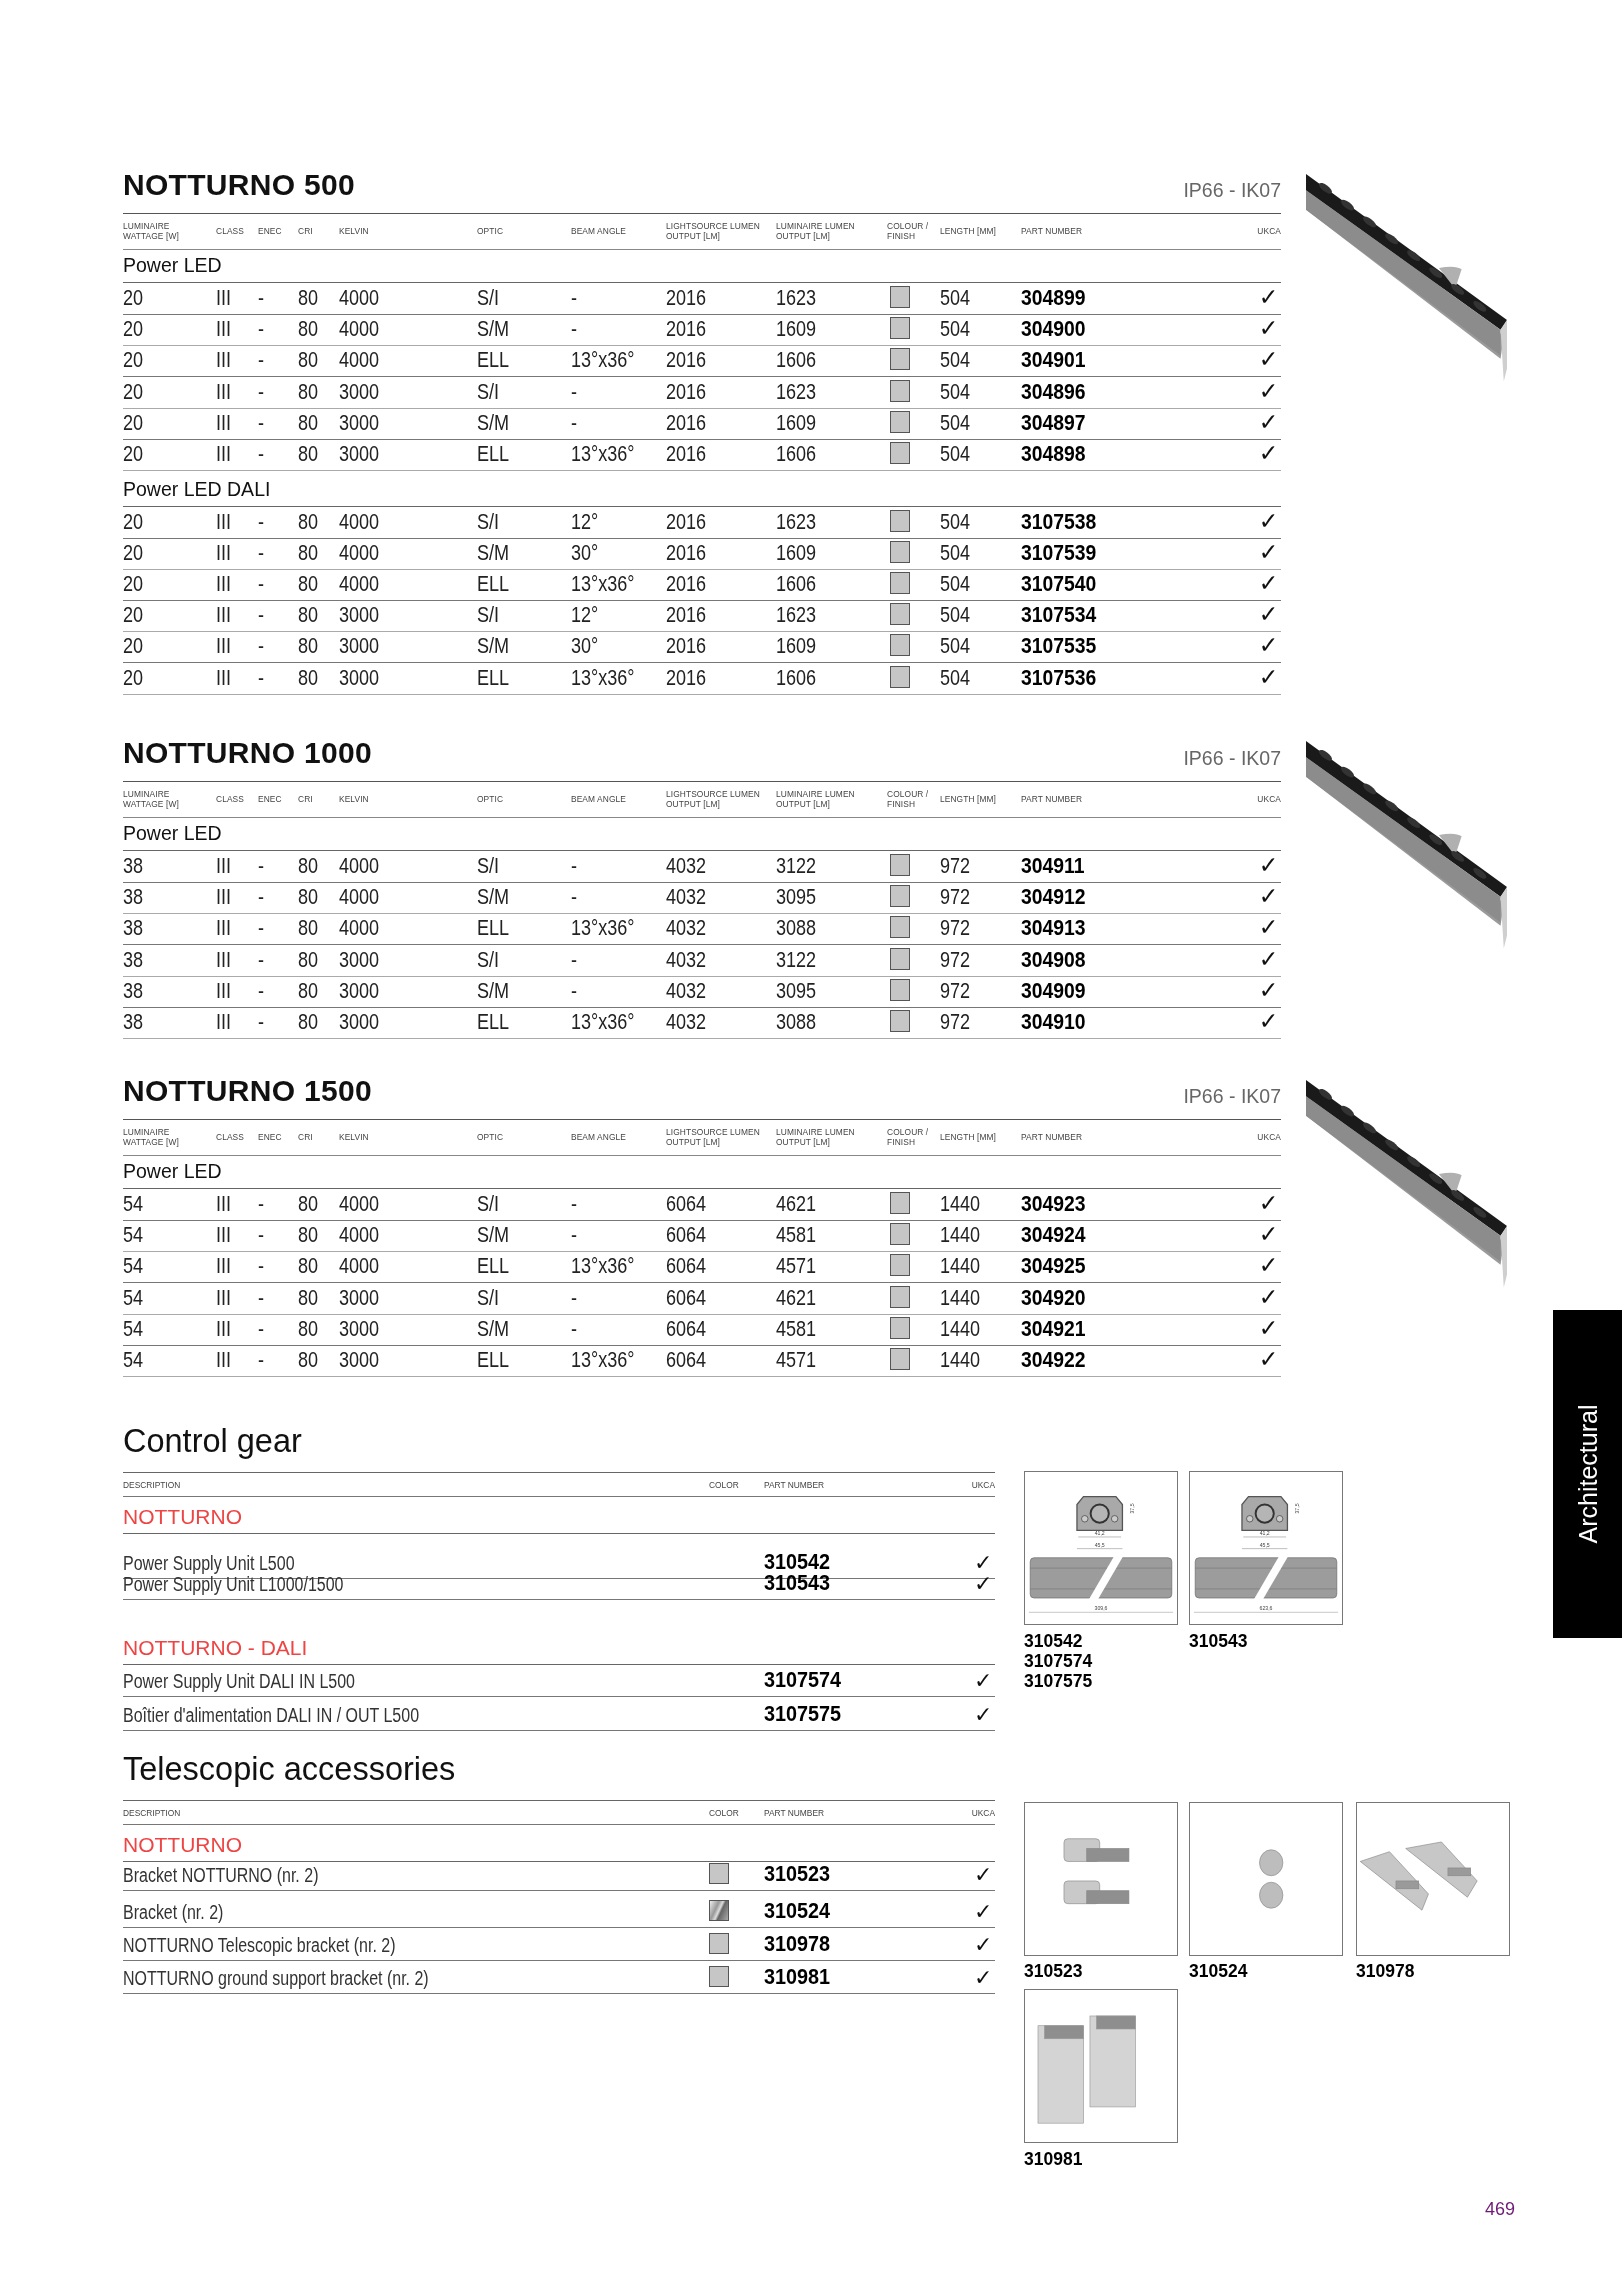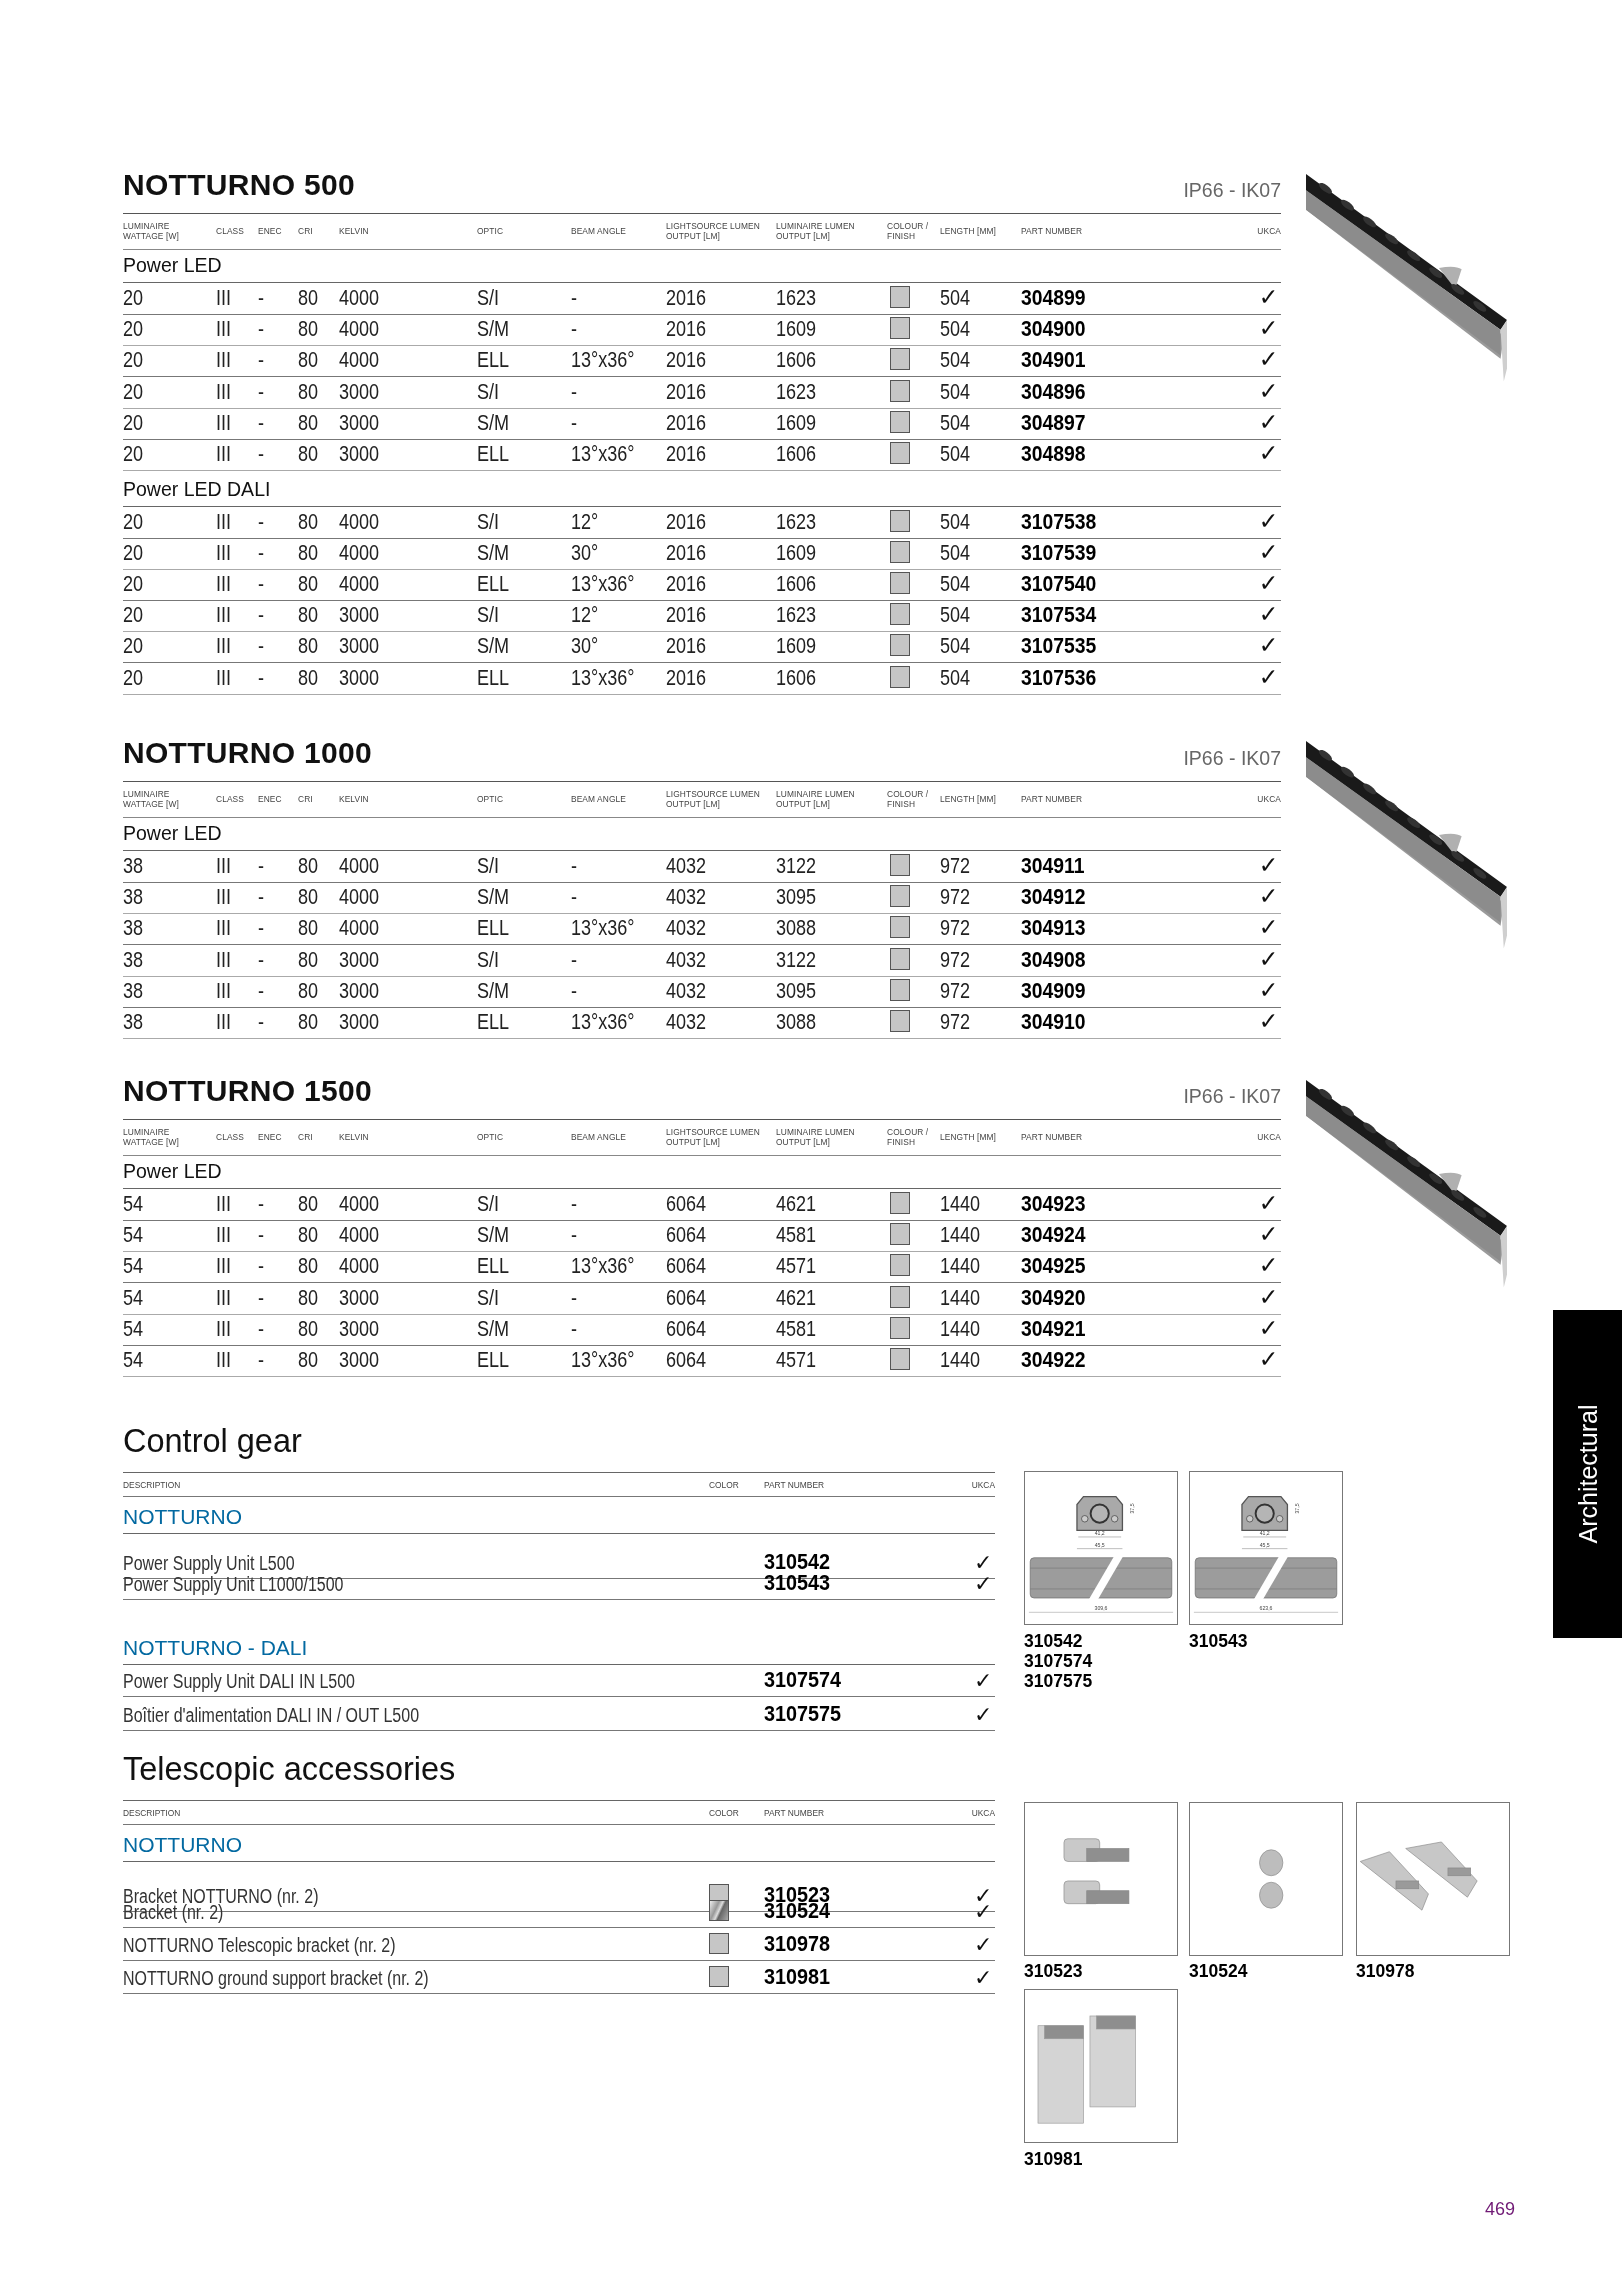--- a/index.html
+++ b/index.html
@@ -36,21 +36,21 @@
 
   .lum-img { position: absolute; left: 1306px; width: 214px; height: 214px; }
 
   
   .acc { position: absolute; left: 123px; width: 872px; }
   .acc-title { position: absolute; left: 0; top: 0; font-size: 32.5px; color: #111; line-height: 1; }
   .acc-hdr { position: absolute; left: 0; right: 0; height: 23.4px; border-top: 1.9px solid #666;
     border-bottom: 1.9px solid #777; }
   .acc-hdr span { position: absolute; top: 6.5px; font-size: 8.4px; color: #444; text-transform: uppercase; }
   .acc-group { position: absolute; left: 0; right: 0; height: 34px; border-bottom: 1.9px solid #666; }
-  .acc-group span { position: absolute; left: 0; bottom: 3.9px; font-size: 21px; color: #0369a1; }
+  .acc-group span { position: absolute; left: 0; bottom: 3.9px; font-size: 21px; color: #ef4444; }
   .acc-row { position: absolute; left: 0; right: 0; height: 31px; border-bottom: 1.9px solid #777; }
   .acc-row span { position: absolute; bottom: 3.2px; white-space: nowrap; }
   .acc-row .desc { left: 0; font-size: 19.5px; color: #333; transform: scaleX(0.82); transform-origin: left bottom; }
   .acc-row .pn { left: 641px; font-size: 22px; font-weight: bold; color: #000; transform: scaleX(0.9); transform-origin:left bottom; }
   .acc-row .check { right: 2.6px; font-size: 22px; bottom: 1.9px; color:#111; }
   .acc-row .swatch { left: 586px; bottom: 5.8px; width: 18px; height: 19.5px; background: #c6c6c6; border: 1.3px solid #555; }
   .acc-row .swatch.chrome { background: linear-gradient(115deg, #eee 0%, #999 35%, #ddd 50%, #666 60%, #aaa 100%); }
   .h-desc { left: 0; } .h-color { left: 586px; } .h-part { left: 641px; } .h-ukca { right: 0; }
 
   .thumb { position: absolute; width: 152px; height: 152px; border: 1.3px solid #777; background: #fff; overflow: hidden; }
@@ -607,21 +607,21 @@
     <div class="acc-title">Telescopic accessories</div>
     <div class="acc-hdr" style="top: 47px;">
       <span class="h-desc">DESCRIPTION</span>
       <span class="h-color">COLOR</span>
       <span class="h-part">PART NUMBER</span>
       <span class="h-ukca">UKCA</span>
     </div>
     <div class="acc-group" style="top: 74px;">
       <span>NOTTURNO</span>
     </div>
-    <div class="acc-row" style="top: 127px;">
+    <div class="acc-row" style="top: 106px;">
       <span class="desc">Bracket NOTTURNO (nr. 2)</span>
       <span class="swatch"></span>
       <span class="pn">310523</span>
       <span class="check">✓</span>
     </div>
     <div class="acc-row" style="top: 143px;">
       <span class="desc">Bracket (nr. 2)</span>
       <span class="swatch chrome"></span>
       <span class="pn">310524</span>
       <span class="check">✓</span>

